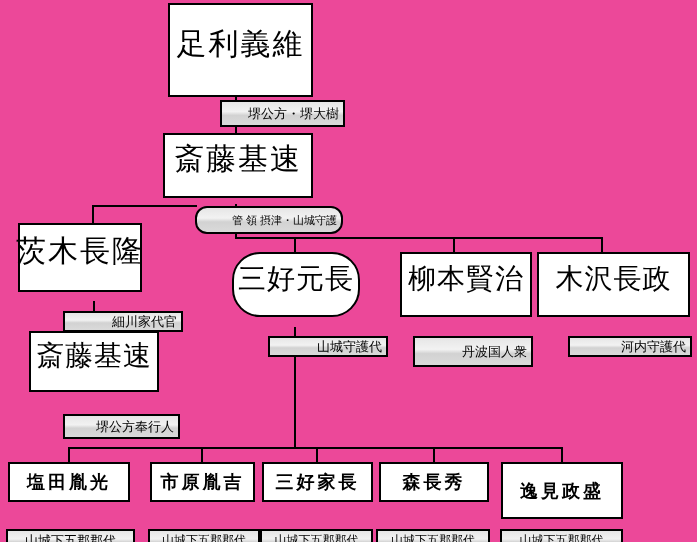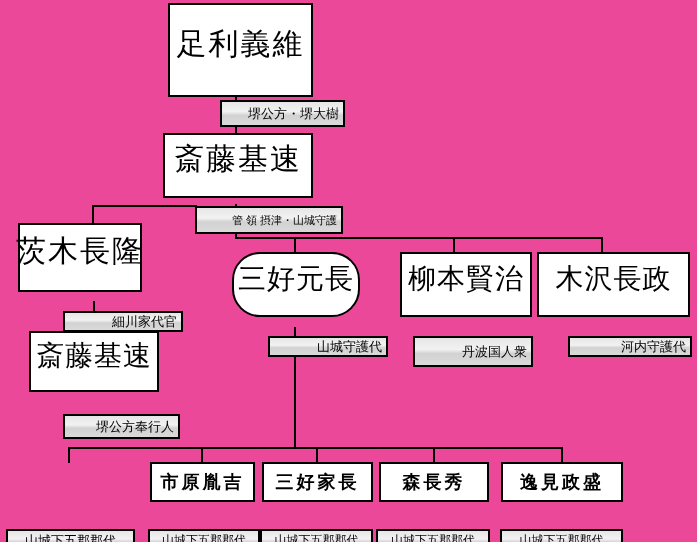--- a/index.html
+++ b/index.html
@@ -68,35 +68,38 @@
     </div>
   <div class="node fs28 pb" style="left:232px;top:252px;width:128px;height:65px;border-radius:28px;">
       <span>三好元長</span>
     </div>
   <div class="node fs28 pb" style="left:400px;top:252px;width:132px;height:65px;">
       <span>柳本賢治</span>
     </div>
   <div class="node fs28 pb" style="left:537px;top:252px;width:153px;height:65px;">
       <span>木沢長政</span>
     </div>
+  <div class="node fs18" style="left:8px;top:462px;width:122px;height:40px;">
+      <span>塩田胤光</span>
+    </div>
   <div class="node fs18" style="left:150px;top:462px;width:105px;height:40px;">
       <span>市原胤吉</span>
     </div>
   <div class="node fs18" style="left:262px;top:462px;width:111px;height:40px;">
       <span>三好家長</span>
     </div>
   <div class="node fs18" style="left:379px;top:462px;width:110px;height:40px;">
       <span>森長秀</span>
     </div>
-  <div class="node fs18" style="left:501px;top:462px;width:122px;height:40px;">
+  <div class="node fs18" style="left:501px;top:462px;width:122px;height:57px;">
       <span>逸見政盛</span>
     </div>
 
   <div class="role" style="left:220px;top:71px;width:125px;height:27px;">堺公方・堺大樹</div>
-  <div class="role small" style="left:195px;top:177px;width:148px;height:28px;">管 領 摂津・山城守護</div>
+  <div class="role small" style="left:195px;top:177px;width:148px;height:28px;border-radius:12px;">管 領 摂津・山城守護</div>
   <div class="role" style="left:63px;top:282px;width:120px;height:21px;">細川家代官</div>
   <div class="role" style="left:63px;top:385px;width:117px;height:25px;">堺公方奉行人</div>
   <div class="role" style="left:268px;top:307px;width:120px;height:21px;">山城守護代</div>
   <div class="role" style="left:413px;top:307px;width:120px;height:31px;">丹波国人衆</div>
   <div class="role" style="left:568px;top:307px;width:124px;height:21px;">河内守護代</div>
   <div class="role ctr" style="left:6px;top:500px;width:129px;height:23px;">山城下五郡郡代</div>
   <div class="role ctr" style="font-size:12px;left:148px;top:500px;width:112px;height:23px;">山城下五郡郡代</div>
   <div class="role ctr" style="font-size:12px;left:260px;top:500px;width:113px;height:23px;">山城下五郡郡代</div>
   <div class="role ctr" style="font-size:12px;left:376px;top:500px;width:114px;height:23px;">山城下五郡郡代</div>
   <div class="role ctr" style="font-size:12px;left:500px;top:500px;width:123px;height:23px;">山城下五郡郡代</div>

